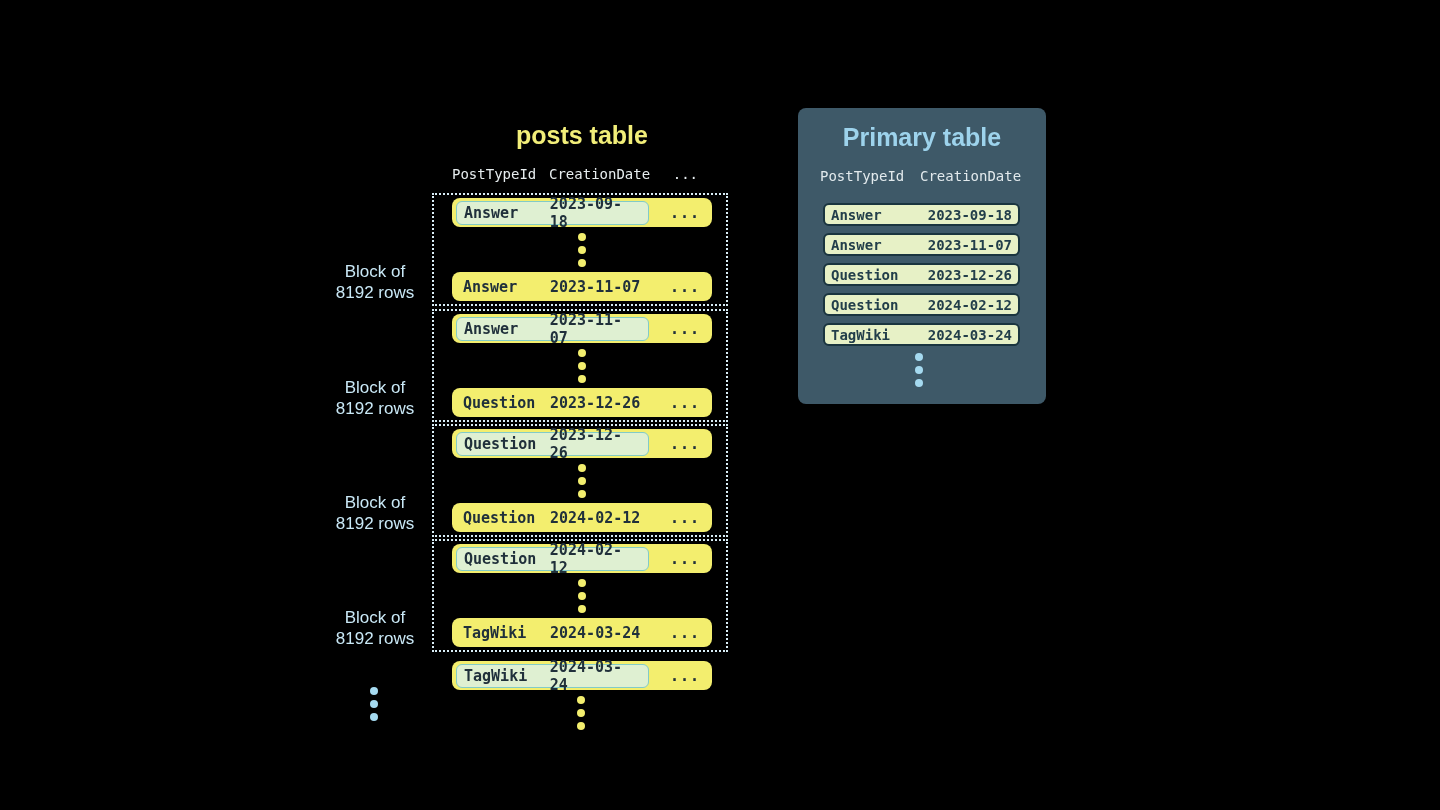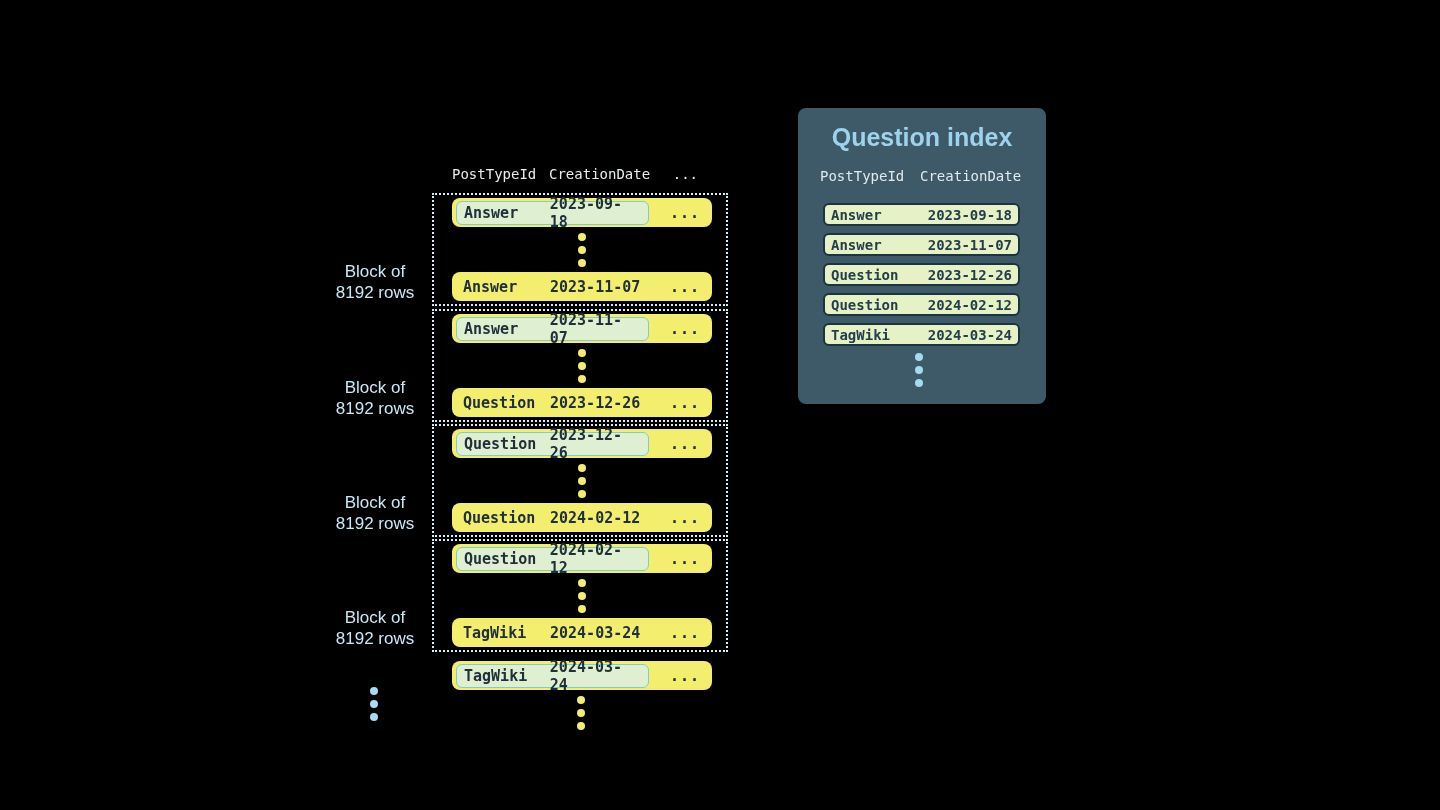--- a/index.html
+++ b/index.html
@@ -134,20 +134,21 @@
   .idx-row.r2 { top: 155px; }
   .idx-row.r3 { top: 185px; }
   .idx-row.r4 { top: 215px; }
   .panel-dots { position: absolute; left: 117px; top: 245px; }
 </style>
 </head>
 <body>
 
 <div class="stage">
 
+  <div class="posts-title">posts table</div>
 
   <div class="posts-headers">
     <span class="h-type">PostTypeId</span>
     <span class="h-date">CreationDate</span>
     <span class="h-ellipsis">...</span>
   </div>
 
   <div class="block b1">
     <div class="prow hl-row">
       <span class="hl">
@@ -259,21 +260,21 @@
     <div>8192 rows</div>
   </div>
 
   <div class="dots left-dots">
     <div class="dot blue"></div>
     <div class="dot blue"></div>
     <div class="dot blue"></div>
   </div>
 
   <div class="panel">
-    <div class="panel-title">Question index</div>
+    <div class="panel-title">Primary table</div>
 
     <div class="panel-headers">
       <span class="h-type">PostTypeId</span>
       <span class="h-date">CreationDate</span>
     </div>
 
     <div class="idx-row r0">
       <span>Answer</span>
       <span>2023-09-18</span>
     </div>

